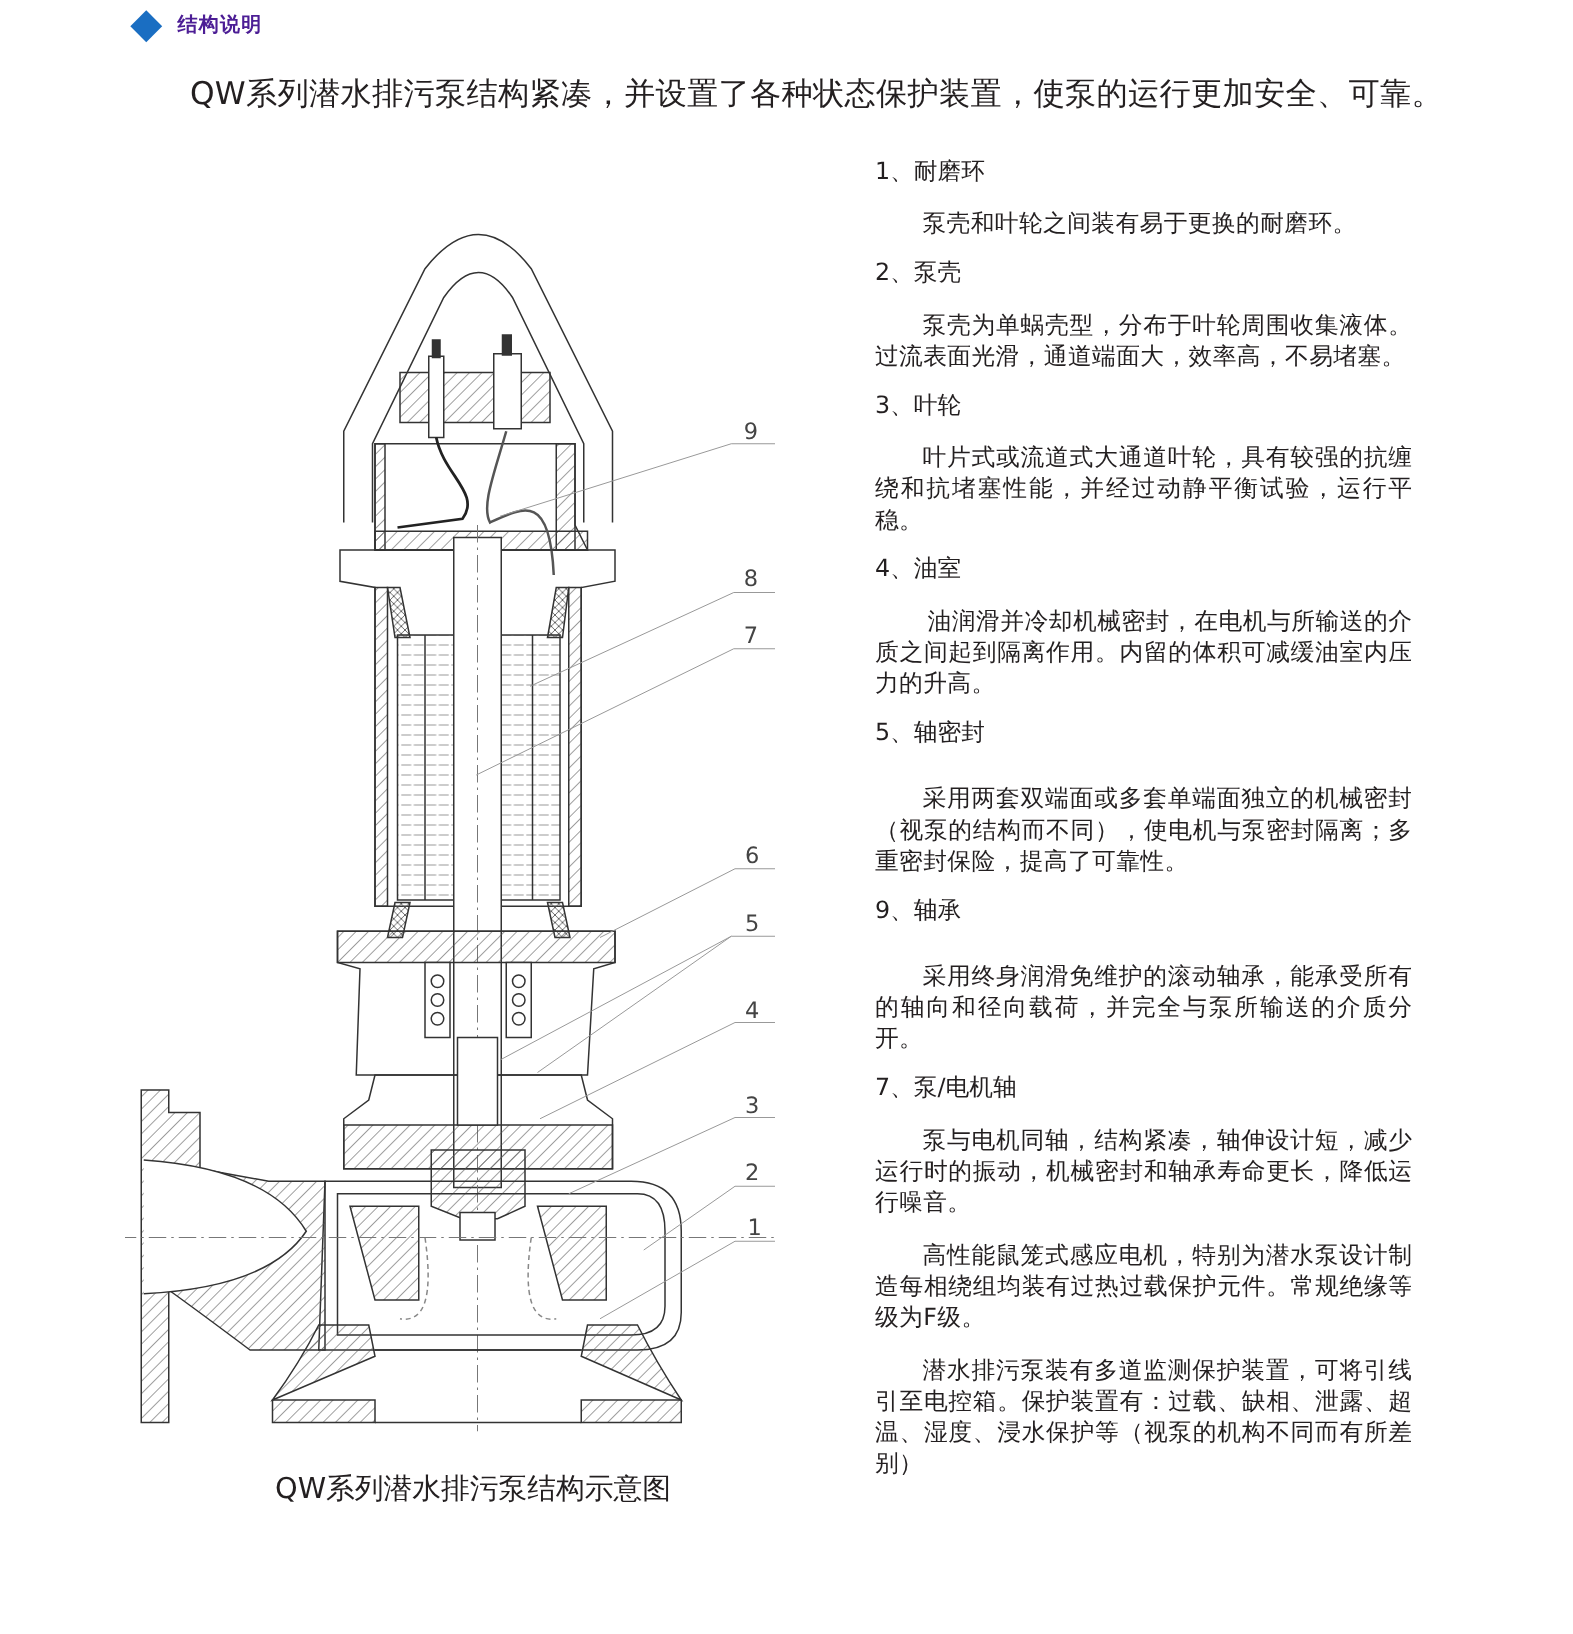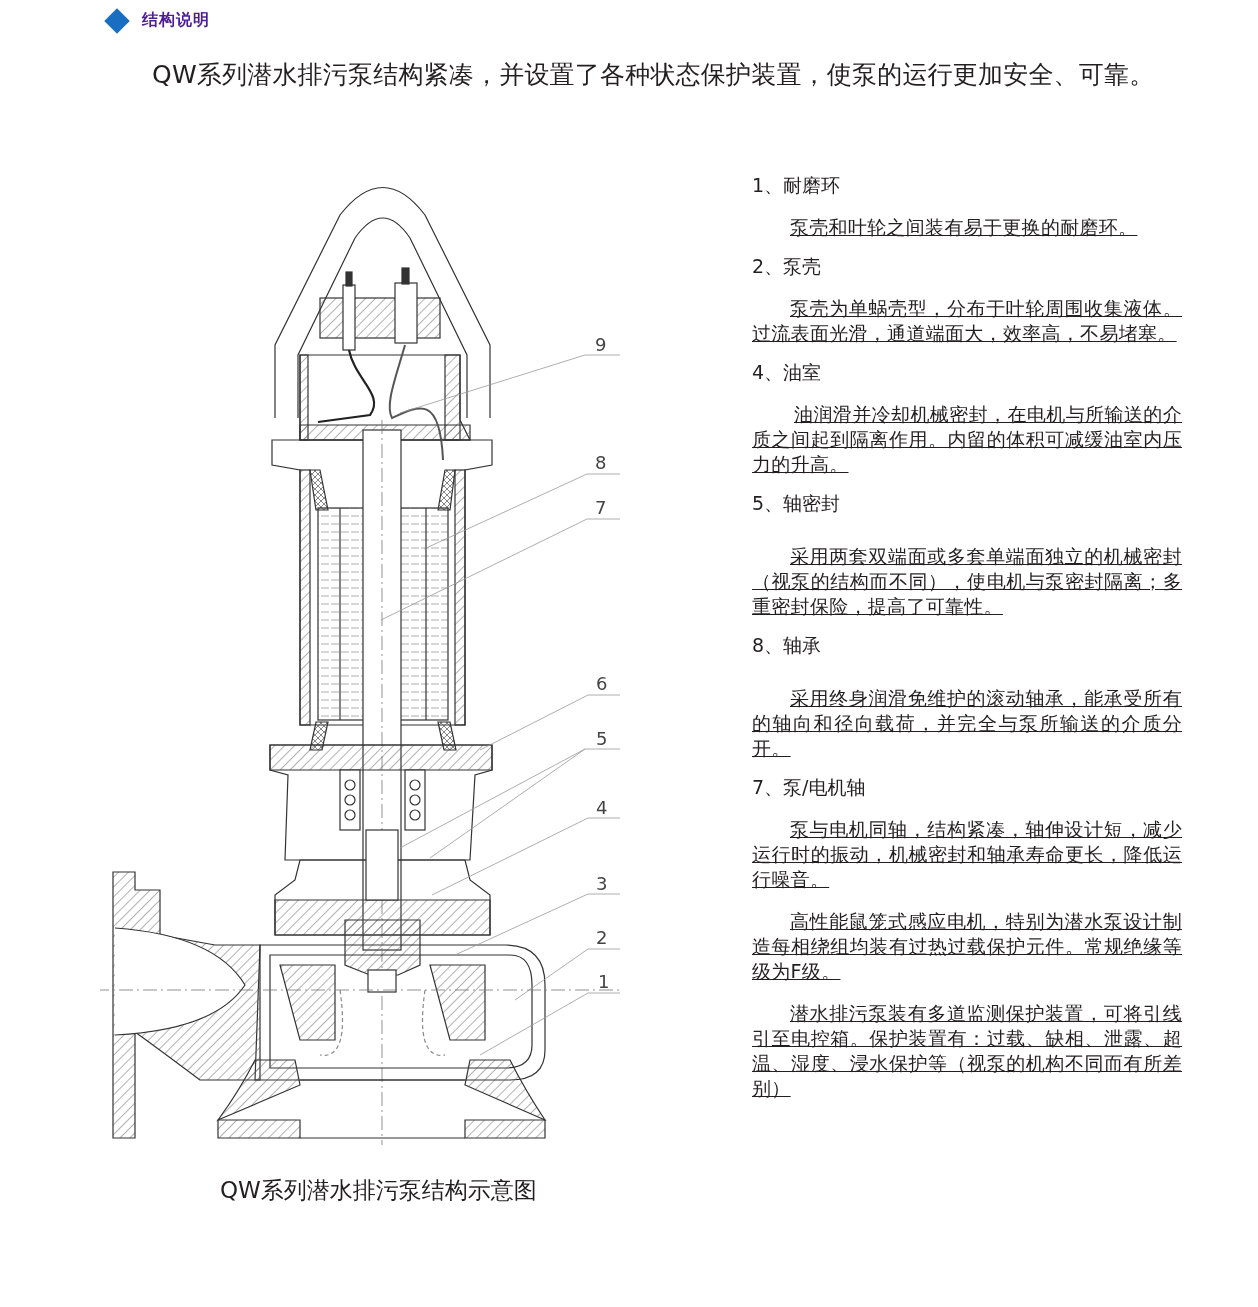--- a/index.html
+++ b/index.html
@@ -4,25 +4,25 @@
 <style>
   html, body { margin:0; padding:0; background:#ffffff; }
   body { width:1258px; height:1307px; position:relative; overflow:hidden;
          font-family:"DejaVu Sans", "Liberation Sans", sans-serif; color:#231f20; }
   .header { position:absolute; left:104px; top:10px; display:flex; align-items:center; }
   .diamond { width:18px; height:18px; background:#1a6ec2; transform:rotate(45deg); margin-left:4px; margin-right:16px; }
   .h-title { font-size:16px; font-weight:bold; letter-spacing:1px; color:#4c1d95; }
   .intro { position:absolute; left:152px; top:58px; font-size:25px; letter-spacing:0.2px; white-space:nowrap; }
   .figure { position:absolute; left:100px; top:180px; width:540px; height:1000px; }
   .fig-caption { position:absolute; left:220px; top:1175px; font-size:23px; white-space:nowrap; }
-  .spec-list { position:absolute; left:752px; top:124px; width:430px;margin-top:48px; }
+  .spec-list { position:absolute; left:700px; top:124px; width:430px; }
   .spec { margin:0; }
   .spec-title { font-size:19px; line-height:26px; height:26px; white-space:nowrap; }
   .spec-body { font-size:19px; line-height:25px; text-indent:38px; margin-top:17px; margin-bottom:13px;
-               text-align:justify; letter-spacing:0.3px;text-decoration:underline; }
+               text-align:justify; letter-spacing:0.3px; }
   .spec-body.narrow { text-indent:42px; }
   .lbl { font-family:"DejaVu Sans", sans-serif; font-size:18px; fill:#444; }
 </style>
 </head>
 <body>
 
 <div class="header">
   <div class="diamond"></div>
   <span class="h-title">结构说明</span>
 </div>
@@ -152,29 +152,33 @@
 <div class="spec-list">
   <div class="spec">
     <div class="spec-title">1、耐磨环</div>
     <div class="spec-body">泵壳和叶轮之间装有易于更换的耐磨环。</div>
   </div>
   <div class="spec">
     <div class="spec-title">2、泵壳</div>
     <div class="spec-body">泵壳为单蜗壳型，分布于叶轮周围收集液体。过流表面光滑，通道端面大，效率高，不易堵塞。</div>
   </div>
   <div class="spec">
+    <div class="spec-title">3、叶轮</div>
+    <div class="spec-body">叶片式或流道式大通道叶轮，具有较强的抗缠绕和抗堵塞性能，并经过动静平衡试验，运行平稳。</div>
+  </div>
+  <div class="spec">
     <div class="spec-title">4、油室</div>
     <div class="spec-body narrow">油润滑并冷却机械密封，在电机与所输送的介质之间起到隔离作用。内留的体积可减缓油室内压力的升高。</div>
   </div>
   <div class="spec">
     <div class="spec-title">5、轴密封</div>
     <div class="spec-body" style="margin-top:28px">采用两套双端面或多套单端面独立的机械密封（视泵的结构而不同），使电机与泵密封隔离；多重密封保险，提高了可靠性。</div>
   </div>
   <div class="spec">
-    <div class="spec-title">8、轴承</div>
+    <div class="spec-title">9、轴承</div>
     <div class="spec-body" style="margin-top:28px">采用终身润滑免维护的滚动轴承，能承受所有的轴向和径向载荷，并完全与泵所输送的介质分开。</div>
   </div>
   <div class="spec">
     <div class="spec-title">7、泵/电机轴</div>
     <div class="spec-body">泵与电机同轴，结构紧凑，轴伸设计短，减少运行时的振动，机械密封和轴承寿命更长，降低运行噪音。</div>
   </div>
   <div class="spec">
     <div class="spec-body">高性能鼠笼式感应电机，特别为潜水泵设计制造每相绕组均装有过热过载保护元件。常规绝缘等级为F级。</div>
   </div>
   <div class="spec">

